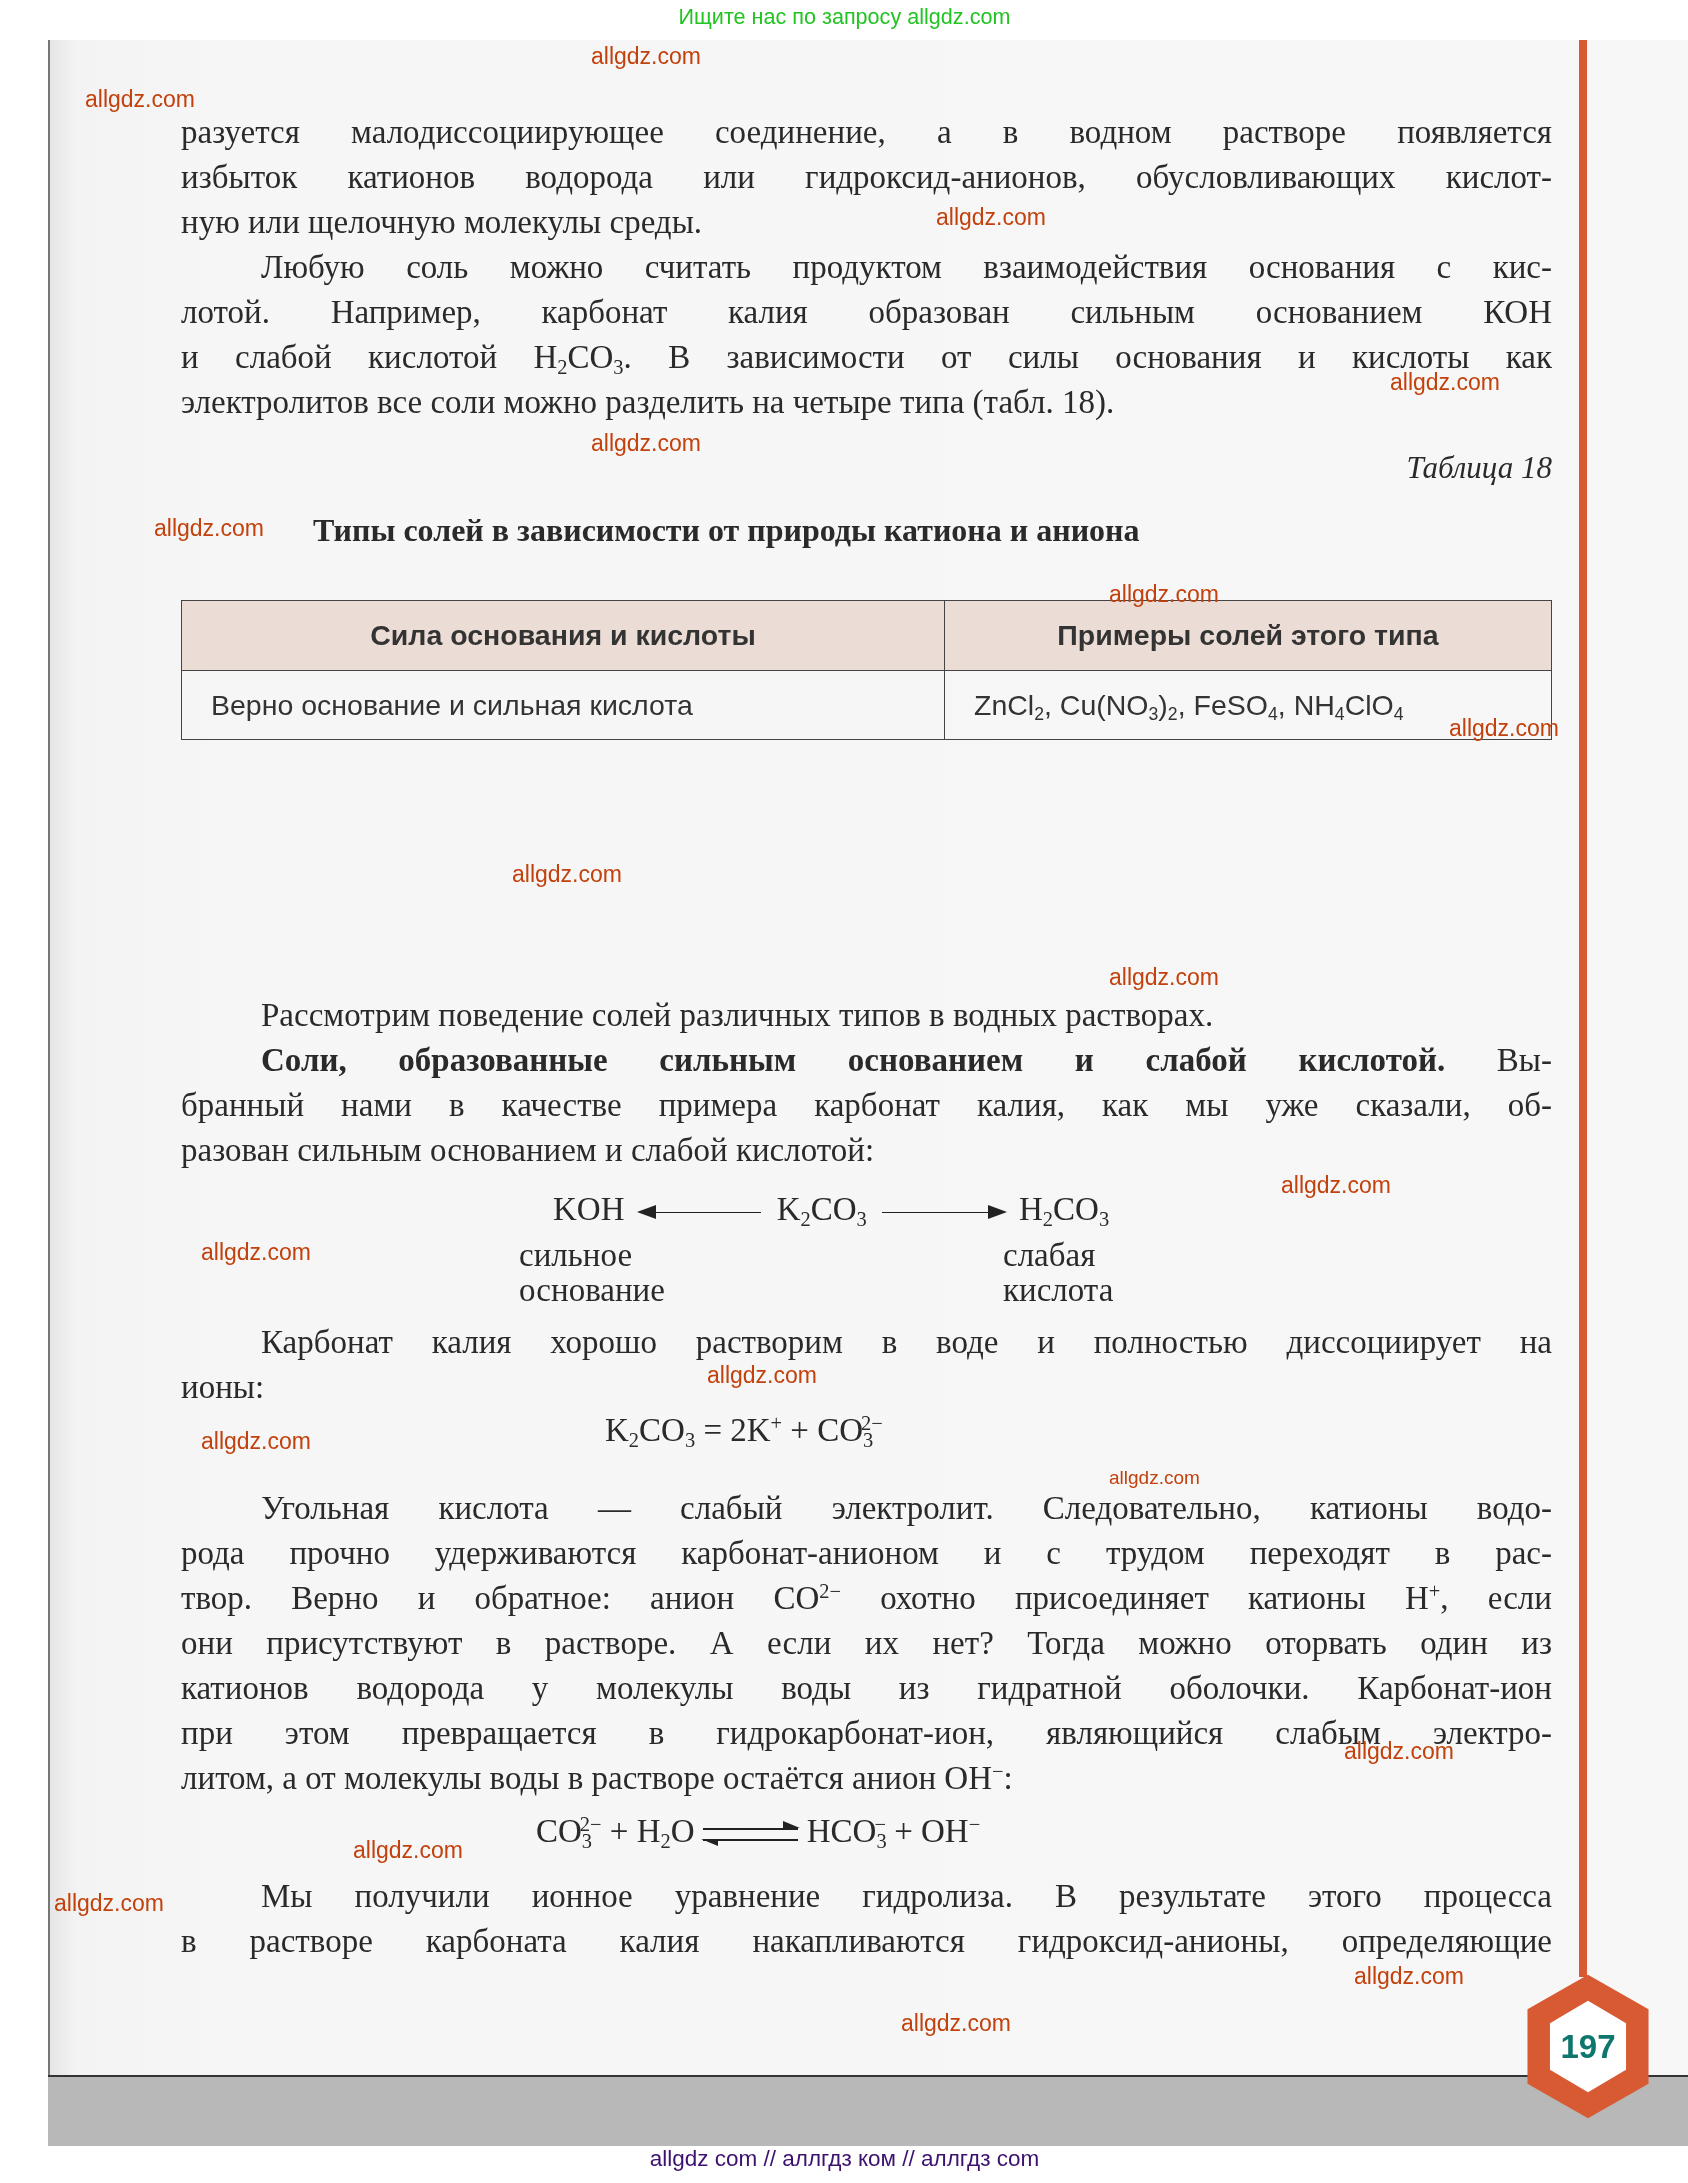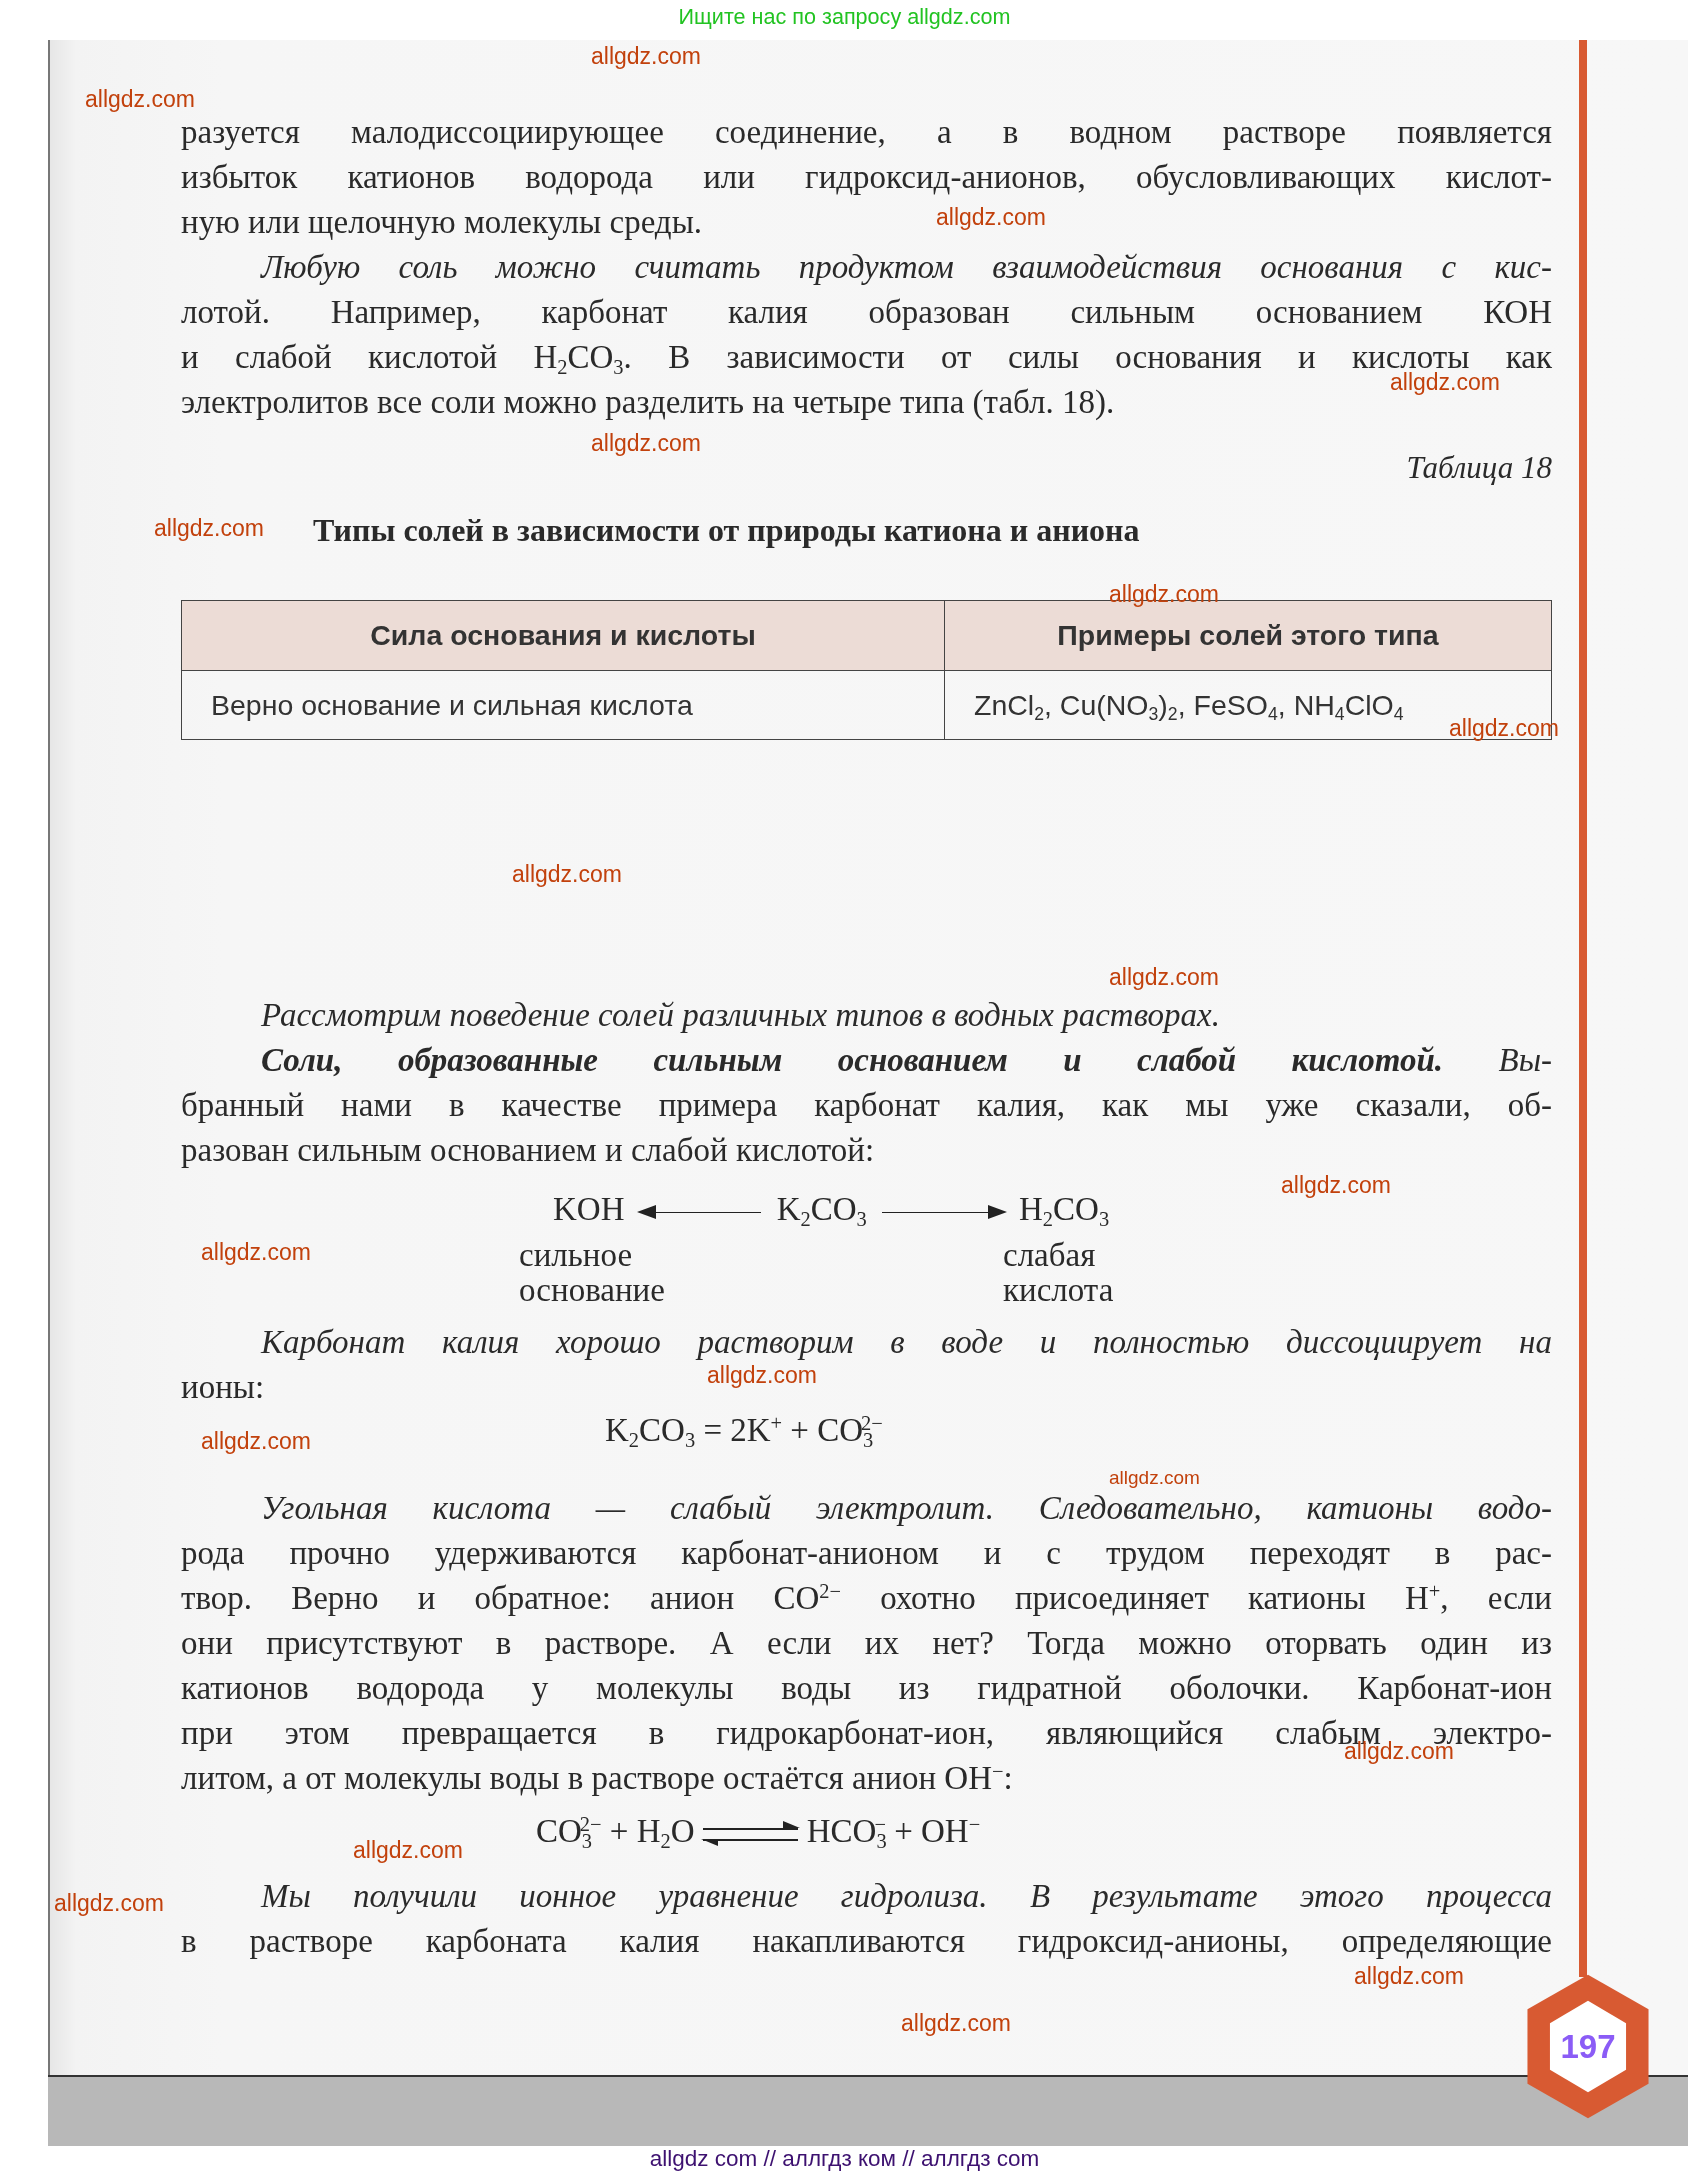--- a/index.html
+++ b/index.html
@@ -2,42 +2,42 @@
 <html style="font-size:14px"><head>
 <meta charset="utf-8">
 <style>
   html, body { margin:0; padding:0; }
   body { width:1689px; height:2183px; position:relative; background:#ffffff; overflow:hidden; font-family:"Liberation Serif", serif; color:#2a2a2a; }
   .top-banner { position:absolute; left:0; top:3.5px; width:1689px; text-align:center; color:#22c322; font-family:"Liberation Sans", sans-serif; font-size:21.6px; }
   .page { position:absolute; left:48px; top:40px; width:1640px; height:2101px; background:linear-gradient(90deg,#e6e6e6 0px,#f3f3f3 26px,#f6f6f6 173px,#f7f7f7 100%); border-left:2.6px solid #777; }
   .red-line { position:absolute; left:1579px; top:40px; width:7.8px; height:1937px; background:#d85a32; }
   .line { position:absolute; left:181px; width:1371px; font-size:33px; line-height:43px; white-space:nowrap; text-align:justify; text-align-last:justify; }
   .line.last { text-align-last:left; }
-  .indent { padding-left:80px; box-sizing:border-box;font-style:italic; }
+  .indent { padding-left:80px; box-sizing:border-box; }
   sub { font-size:0.62em; vertical-align:-0.3em; line-height:0; }
   sup { font-size:0.62em; vertical-align:0.55em; line-height:0; }
   .wm { position:absolute; font-family:"Liberation Sans", sans-serif; font-size:23px; color:#c2410c; white-space:nowrap; }
   .caption { position:absolute; right:137px; top:450px; font-style:italic; font-size:31px; }
   .table-title { position:absolute; left:313px; top:512px; font-weight:bold; font-size:32px; }
   table.salts { position:absolute; left:181px; top:600px; width:1371px; border-collapse:collapse; font-family:"Liberation Sans", sans-serif; font-size:28.5px; color:#333; }
   table.salts th, table.salts td { border:1.7px solid #444; height:68px; padding:0 0 0 29px; text-align:left; }
   table.salts th { background:#ecdcd6; font-weight:bold; text-align:center; padding:0; height:69px; }
   table.salts td:first-child { width:733px; }
   .center { position:absolute; text-align:left; font-size:33px; line-height:35px; }
   .arrow { display:inline-block; position:relative; width:121px; height:1.7px; background:#222; vertical-align:middle; margin:0 15.6px; }
   .arrow.left::before { content:""; position:absolute; left:-3.5px; top:-7px; border-right:19px solid #222; border-top:7.8px solid transparent; border-bottom:7.8px solid transparent; }
   .arrow.right::after { content:""; position:absolute; right:-3.5px; top:-7px; border-left:19px solid #222; border-top:7.8px solid transparent; border-bottom:7.8px solid transparent; }
   .eq-arrows { display:inline-block; position:relative; width:95px; height:19px; vertical-align:middle; margin:0 8.6px; }
   .eq-arrows .a1 { position:absolute; left:0; right:0; top:3.5px; height:1.7px; background:#222; }
   .eq-arrows .a1::after { content:""; position:absolute; right:-1.7px; top:-7.8px; border-left:17.3px solid #222; border-top:7.8px solid transparent; }
   .eq-arrows .a2 { position:absolute; left:0; right:0; top:14px; height:1.7px; background:#222; }
   .eq-arrows .a2::before { content:""; position:absolute; left:-1.7px; top:0px; border-right:17.3px solid #222; border-bottom:7.8px solid transparent; }
   .gray-band { position:absolute; left:48px; top:2075px; width:1640px; height:69px; background:#b8b8b8; border-top:2.6px solid #333; }
   .hex-wrap { position:absolute; left:1524px; top:1973px; width:128px; height:147px; }
-  .page-num { position:absolute; left:0; top:0; width:128px; height:147px; display:flex; align-items:center; justify-content:center; font-family:"Liberation Sans", sans-serif; font-weight:bold; font-size:33px; color:#8b5cf6; }
+  .page-num { position:absolute; left:0; top:0; width:128px; height:147px; display:flex; align-items:center; justify-content:center; font-family:"Liberation Sans", sans-serif; font-weight:bold; font-size:33px; color:#0f766e; }
   .footer { position:absolute; left:0; top:2146px; width:1689px; text-align:center; font-family:"Liberation Sans", sans-serif; font-size:22.5px; color:#3d1170; }
   .bold { font-weight:bold; }
 </style>
 </head>
 <body>
 
 <div class="top-banner">Ищите нас по запросу allgdz.com</div>
 
 <div class="page"></div>
 <div class="red-line"></div>

